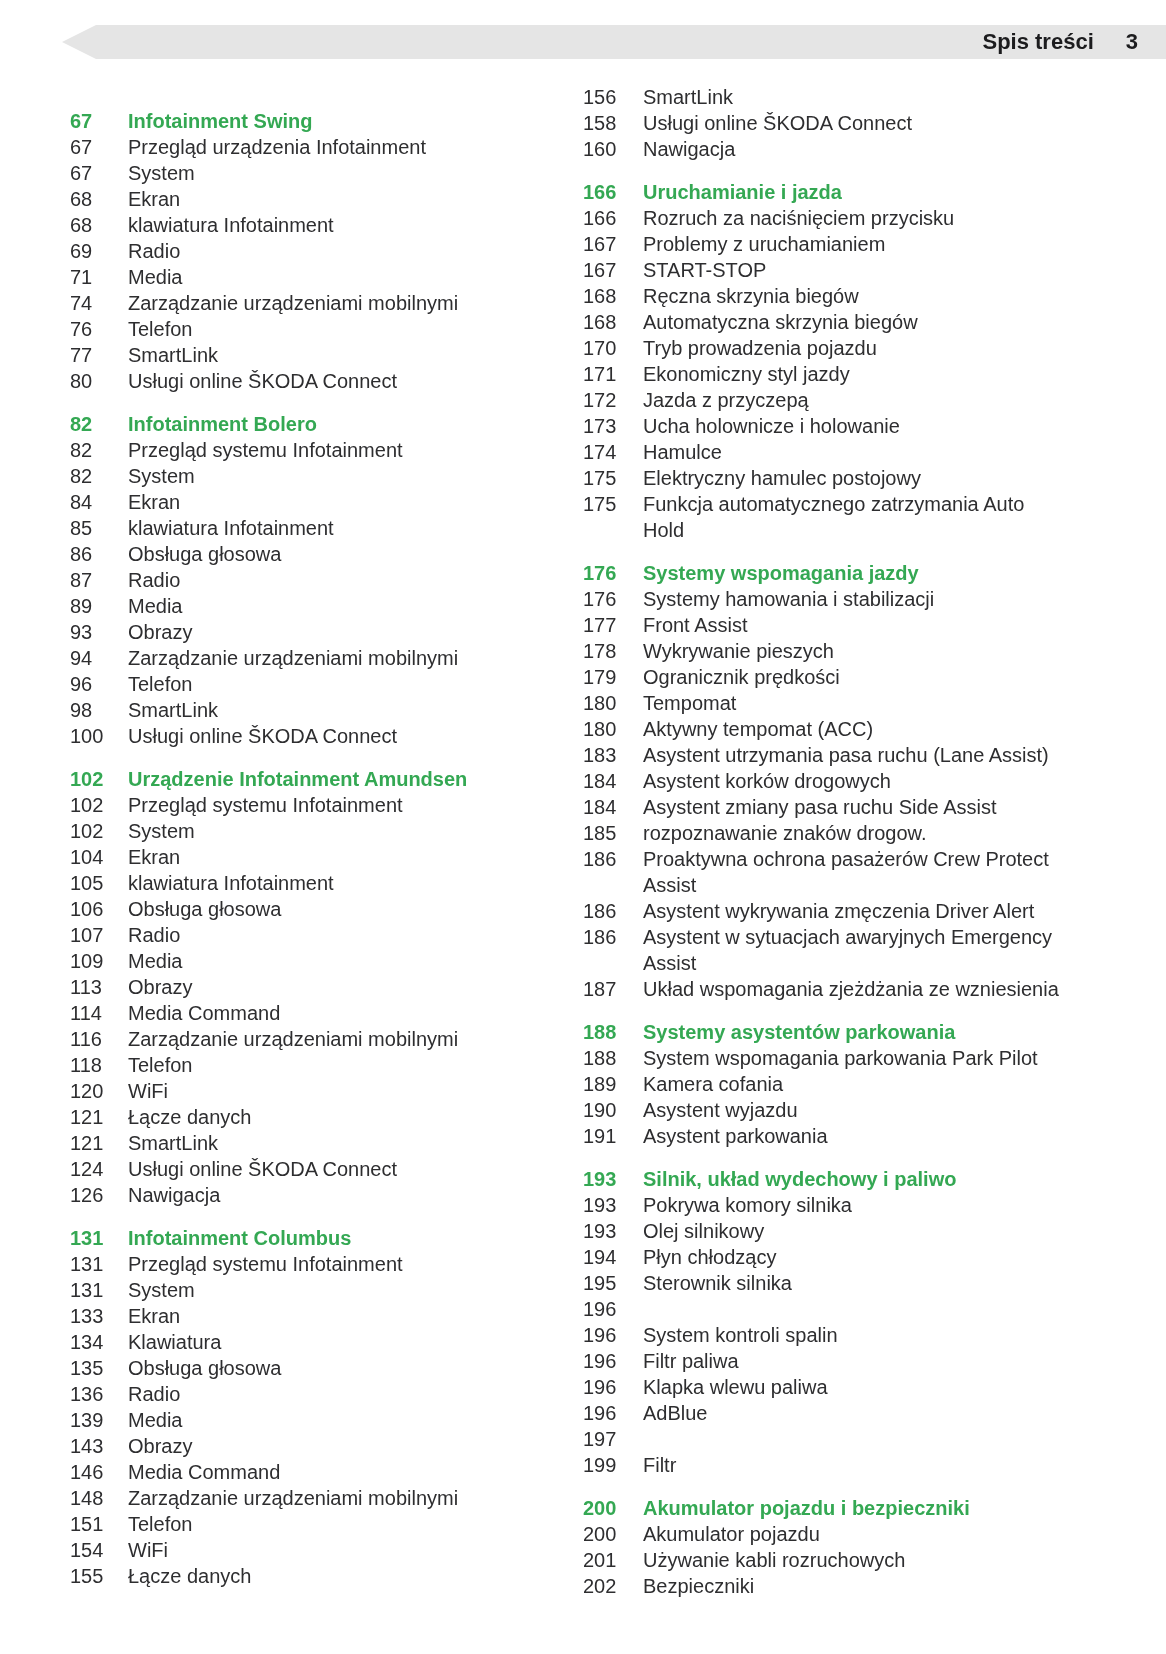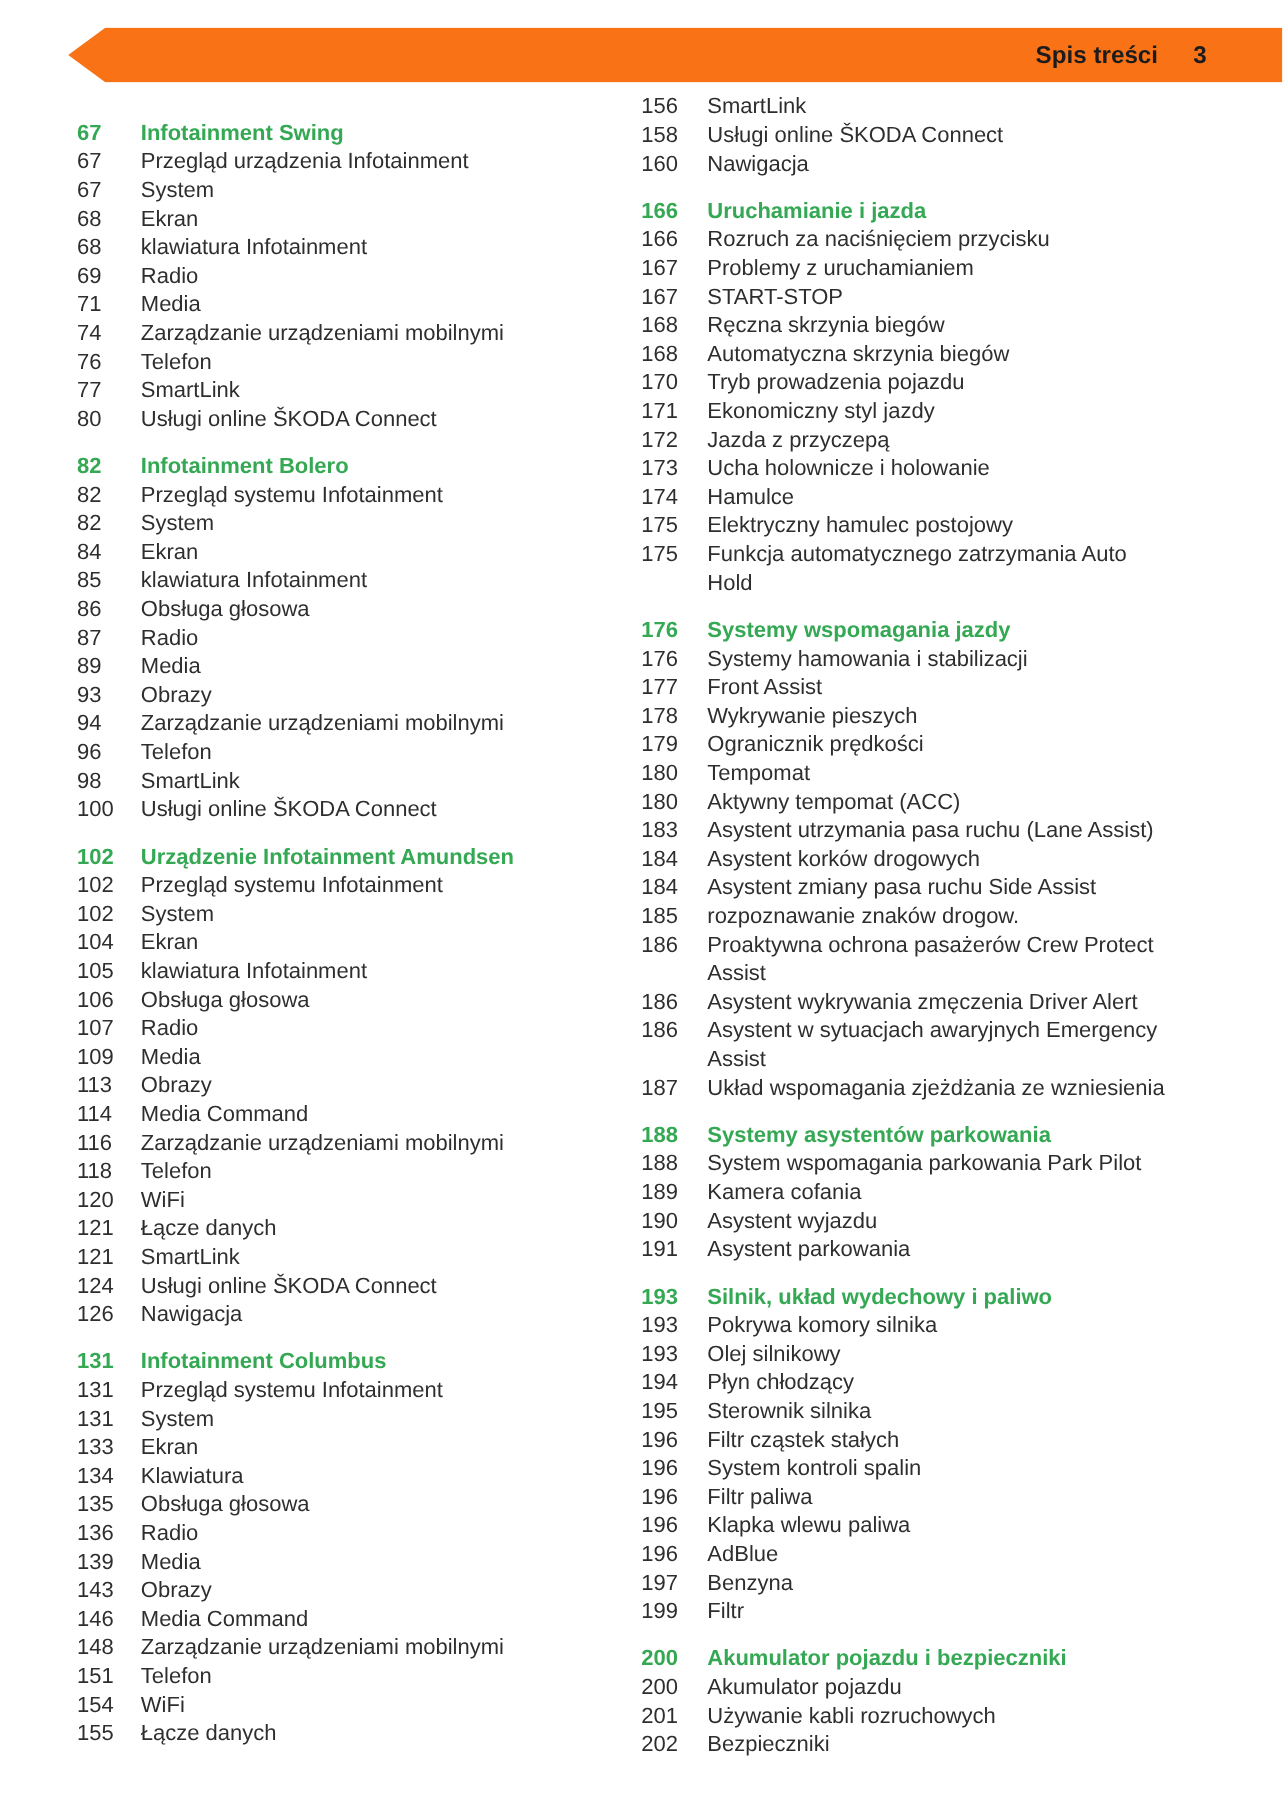--- a/index.html
+++ b/index.html
@@ -13,27 +13,27 @@
     width: 1166px;
     height: 1654px;
     background: #ffffff;
     overflow: hidden;
   }
   .banner {
     position: absolute;
     top: 25px;
     left: 62px;
     right: 0;
-    height: 50px;
-    background: #f97316;
+    height: 34px;
+    background: #e5e5e5;
     clip-path: polygon(0 50%, 34px 0, 100% 0, 100% 100%, 34px 100%);
     display: flex;
     align-items: center;
     justify-content: flex-end;
-    padding-right: 69px;
+    padding-right: 28px;
   }
   .banner .hdr-title {
     font-size: 22px;
     font-weight: bold;
     color: #1c1c1e;
   }
   .banner .hdr-page {
     font-size: 22px;
     font-weight: bold;
     color: #1c1c1e;
@@ -473,41 +473,39 @@
         <div class="row">
     <span class="num">194</span>
     <span class="lbl">Płyn chłodzący</span>
   </div>
         <div class="row">
     <span class="num">195</span>
     <span class="lbl">Sterownik silnika</span>
   </div>
         <div class="row">
     <span class="num">196</span>
-    <span class="lbl">Filtr cząstek stałych</span>
   </div>
         <div class="row">
     <span class="num">196</span>
     <span class="lbl">System kontroli spalin</span>
   </div>
         <div class="row">
     <span class="num">196</span>
     <span class="lbl">Filtr paliwa</span>
   </div>
         <div class="row">
     <span class="num">196</span>
     <span class="lbl">Klapka wlewu paliwa</span>
   </div>
         <div class="row">
     <span class="num">196</span>
     <span class="lbl">AdBlue</span>
   </div>
         <div class="row">
     <span class="num">197</span>
-    <span class="lbl">Benzyna</span>
   </div>
         <div class="row">
     <span class="num">199</span>
     <span class="lbl">Filtr</span>
   </div>
       </div>
       <div class="section">
         <div class="row heading">
     <span class="num">200</span>
     <span class="lbl">Akumulator pojazdu i bezpieczniki</span>

